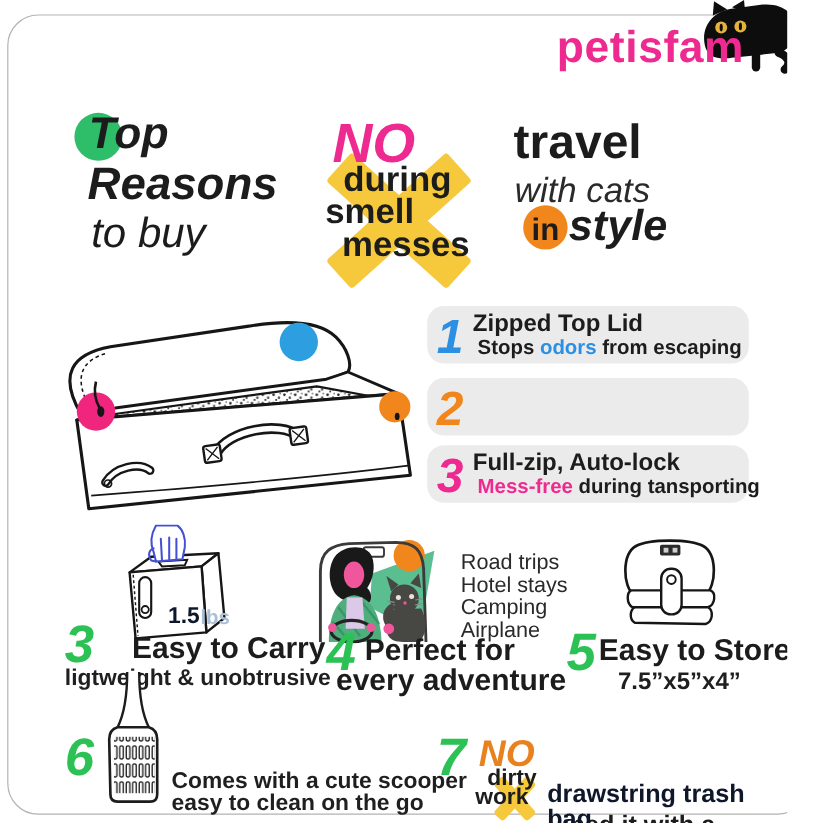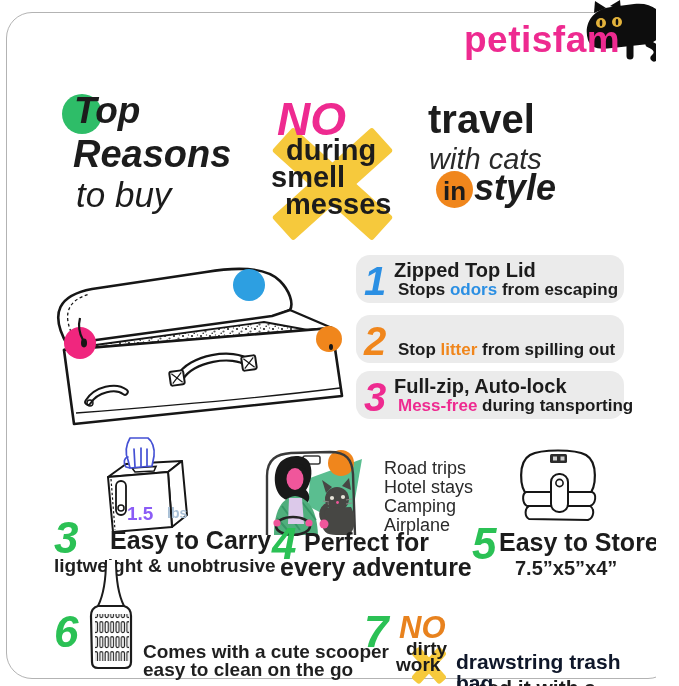--- a/index.html
+++ b/index.html
@@ -92,21 +92,20 @@
     <ellipse cx="303" cy="97" rx="2" ry="3" fill="#161616"></ellipse>
   </svg>
 
   <div class="reason-box" style="top:255px;">
     <div class="rb-num hl-blue">1</div>
     <div class="rb-title">Zipped Top Lid</div>
     <div class="rb-desc"><span>Stops </span><span class="hl-blue">odors</span><span> from escaping</span></div>
   </div>
   <div class="reason-box" style="top:315px;">
     <div class="rb-num hl-orange">2</div>
-    <div class="rb-desc"><span>Stop </span><span class="hl-orange">litter</span><span> from spilling out</span></div>
   </div>
   <div class="reason-box" style="top:371px;">
     <div class="rb-num hl-pink">3</div>
     <div class="rb-title">Full-zip, Auto-lock</div>
     <div class="rb-desc"><span></span><span class="hl-pink">Mess-free</span><span> during tansporting</span></div>
   </div>
 
   <svg class="abs" style="left:80px;top:437px;" width="118" height="98" viewBox="0 0 118 98">
     <path d="M28,40 L46,27 L102,24 L88,35 Z" fill="#fff" stroke="#161616" stroke-width="2" stroke-linejoin="round"></path>
     <path d="M88,35 L102,24 L107,78 L92,90 Z" fill="#fff" stroke="#161616" stroke-width="2" stroke-linejoin="round"></path>
@@ -114,22 +113,22 @@
     <path d="M52,31 L76,29.5 L74,34 L55,35 Z" fill="#fff" stroke="#161616" stroke-width="1.6"></path>
     <rect x="36" y="44" width="10" height="34" rx="5" fill="#fff" stroke="#161616" stroke-width="1.8"></rect>
     <circle cx="41" cy="71" r="3" fill="none" stroke="#161616" stroke-width="1.5"></circle>
     <path d="M31,42 L35,93" stroke="#161616" stroke-width="1.2" stroke-dasharray="2.4 2.2" fill="none"></path>
     <g stroke="#4450d4" stroke-width="1.7" fill="#fff" stroke-linejoin="round" stroke-linecap="round">
       <path d="M50,1 C46,8 45,16 48,23 L50,31 L72,29 L74,19 C75,11 72,4 68,1 Z"></path>
       <path d="M55,30 L54,12 M61,29.5 L61,11 M67,29 L67,12" fill="none"></path>
       <path d="M48,20 C44,21 43,26 46,30 L50,31" fill="none"></path>
     </g>
   </svg>
-  <div class="abs" style="left:127px;top:504px;font-size:19px;font-weight:800;color:#8b5cf6;">1.5</div>
-  <div class="abs" style="left:167px;top:506px;font-size:14px;font-weight:600;color:#a9c0d6;">lbs</div>
+  <div class="abs" style="left:140px;top:504px;font-size:19px;font-weight:800;color:#0f172a;">1.5</div>
+  <div class="abs" style="left:167px;top:506px;font-size:17px;font-weight:600;color:#a9c0d6;">lbs</div>
   <div class="abs gnum" style="left:54px;top:516px;">3</div>
   <div class="abs btitle" style="left:90px;top:528px;margin-left:20px;">Easy to Carry</div>
   <div class="abs bsub" style="left:54px;top:556px;">ligtweight &amp; unobtrusive</div>
 
   <svg class="abs" style="left:262px;top:446px;" width="104" height="90" viewBox="0 0 104 90">
     <path d="M48,32 L100,13 L88,82 L46,60 Z" fill="#5abe90"></path>
     <circle cx="79" cy="17" r="13" fill="#f0861c"></circle>
     <path d="M5,89 L5,30 C5,13 15,8 29,7 L68,6 C84,6 90,13 91,28 L93,89" fill="none" stroke="#3a3a3a" stroke-width="2.4"></path>
     <rect x="41" y="10" width="17" height="8" rx="2" fill="#fff" stroke="#3a3a3a" stroke-width="1.6"></rect>
     <path d="M21,52 C12,46 10,28 17,18 C24,8 44,7 48,18 C51,26 49,37 44,44 C49,49 48,56 43,59 L38,52 C33,55 26,56 21,52 Z" fill="#191919"></path>

